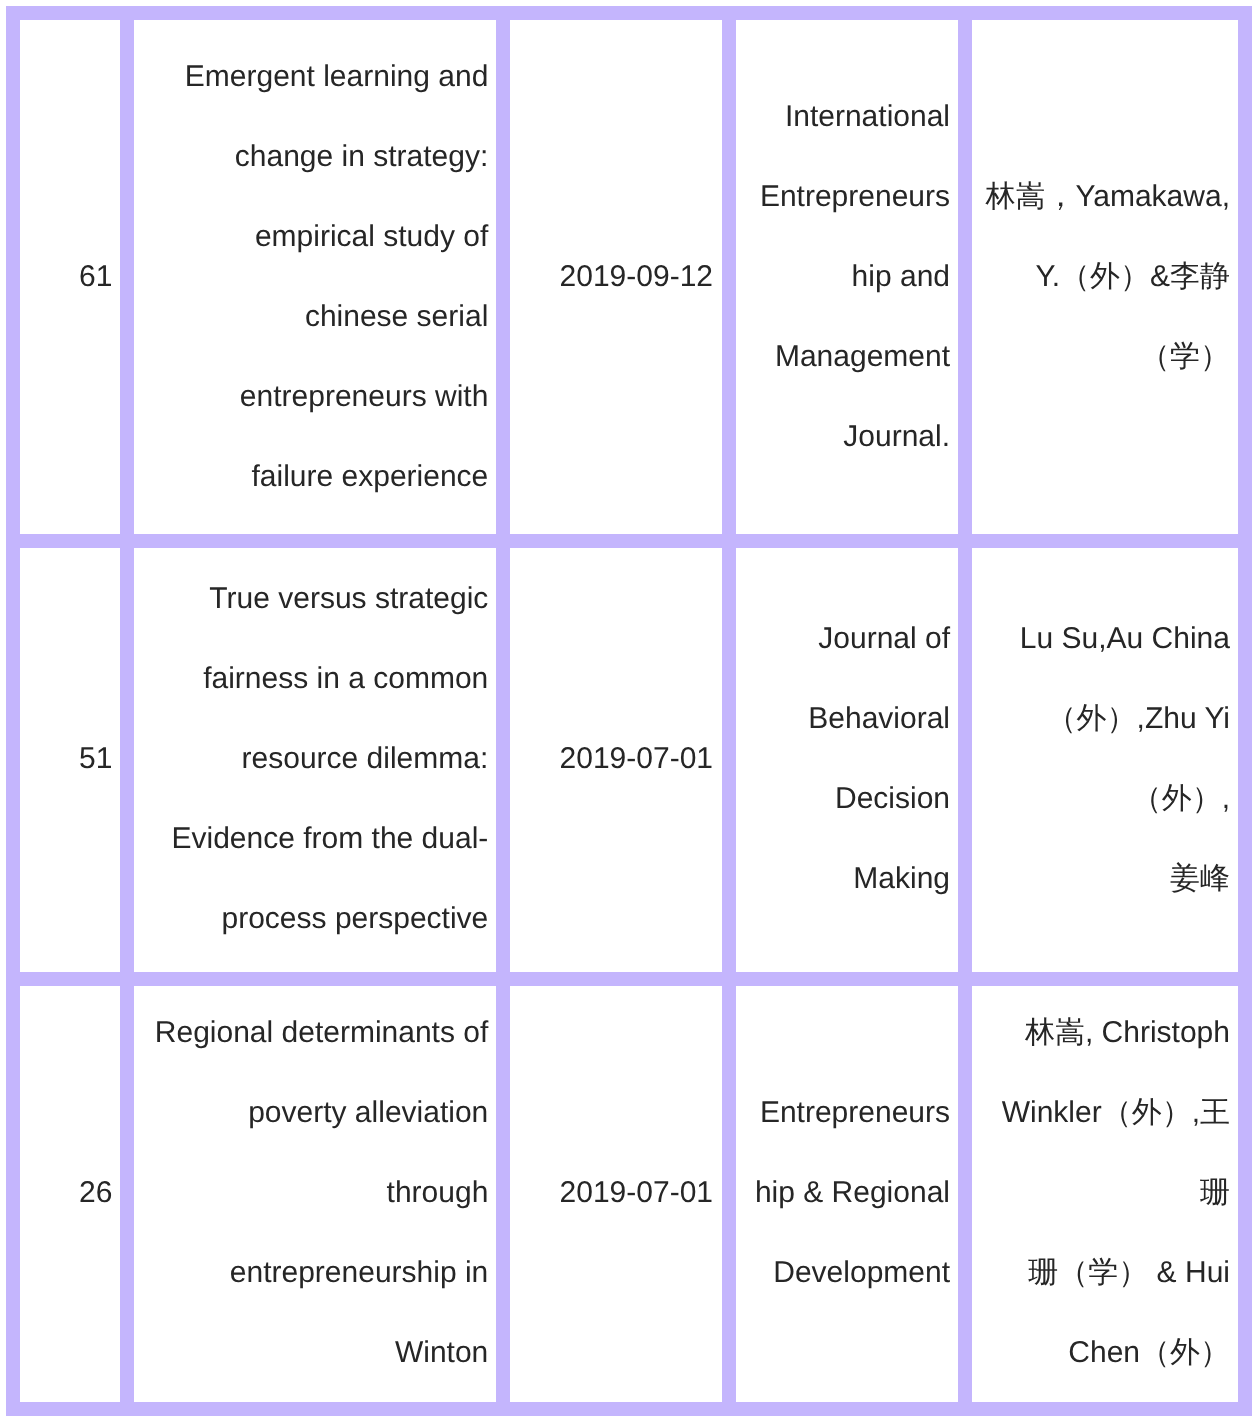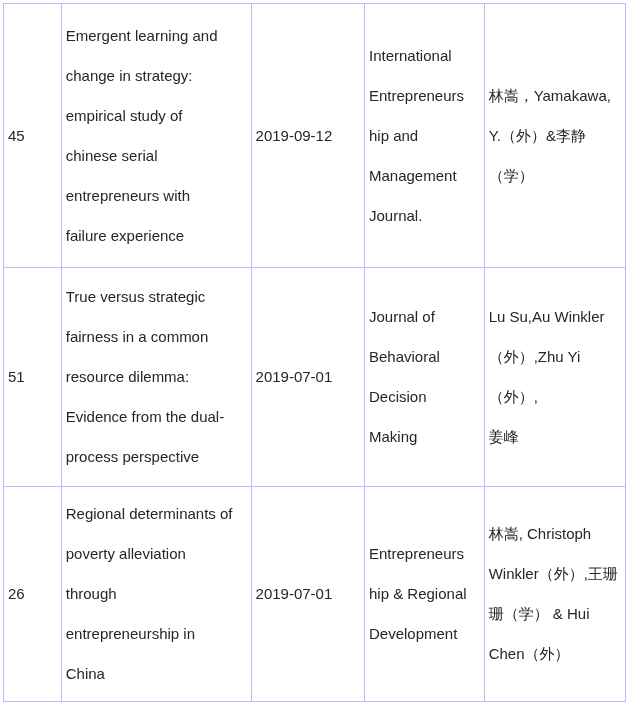--- a/index.html
+++ b/index.html
@@ -17,22 +17,22 @@
   }
   table.pub-table {
     position: absolute;
     left: 3px;
     top: 3px;
     border-collapse: collapse;
     table-layout: fixed;
     width: 623px;
   }
   .pub-table td {
-    border: 1px solid #c4b5fd;
-    text-align: left;
+    border: 7px solid #c4b5fd;
+    text-align: right;
     vertical-align: middle;
     color: #262626;
     font-size: 15px;
     line-height: 40px;
     white-space: pre-line;
     padding: 2px 4px;
     overflow: hidden;
     word-wrap: break-word;
   }
   .col-num     { width: 56px;  }
@@ -51,21 +51,21 @@
   <table class="pub-table">
     <colgroup>
       <col class="col-num">
       <col class="col-title">
       <col class="col-date">
       <col class="col-journal">
       <col class="col-authors">
     </colgroup>
     <tbody>
       <tr class="row-33">
-        <td>45</td>
+        <td>61</td>
         <td>Emergent learning and
 change in strategy:
 empirical study of
 chinese serial
 entrepreneurs with
 failure experience</td>
         <td>2019-09-12</td>
         <td>International
 Entrepreneurs
 hip and
@@ -79,31 +79,31 @@
         <td>True versus strategic
 fairness in a common
 resource dilemma:
 Evidence from the dual-
 process perspective</td>
         <td>2019-07-01</td>
         <td>Journal of
 Behavioral
 Decision
 Making</td>
-        <td>Lu Su,Au Winkler
+        <td>Lu Su,Au China
 （外）,Zhu Yi（外）,
 姜峰</td>
       </tr>
       <tr class="row-35">
         <td>26</td>
         <td>Regional determinants of
 poverty alleviation
 through
 entrepreneurship in
-China</td>
+Winton</td>
         <td>2019-07-01</td>
         <td>Entrepreneurs
 hip &amp; Regional
 Development</td>
         <td>林嵩, Christoph
 Winkler（外）,王珊
 珊（学） &amp; Hui
 Chen（外）</td>
       </tr>
     </tbody>

